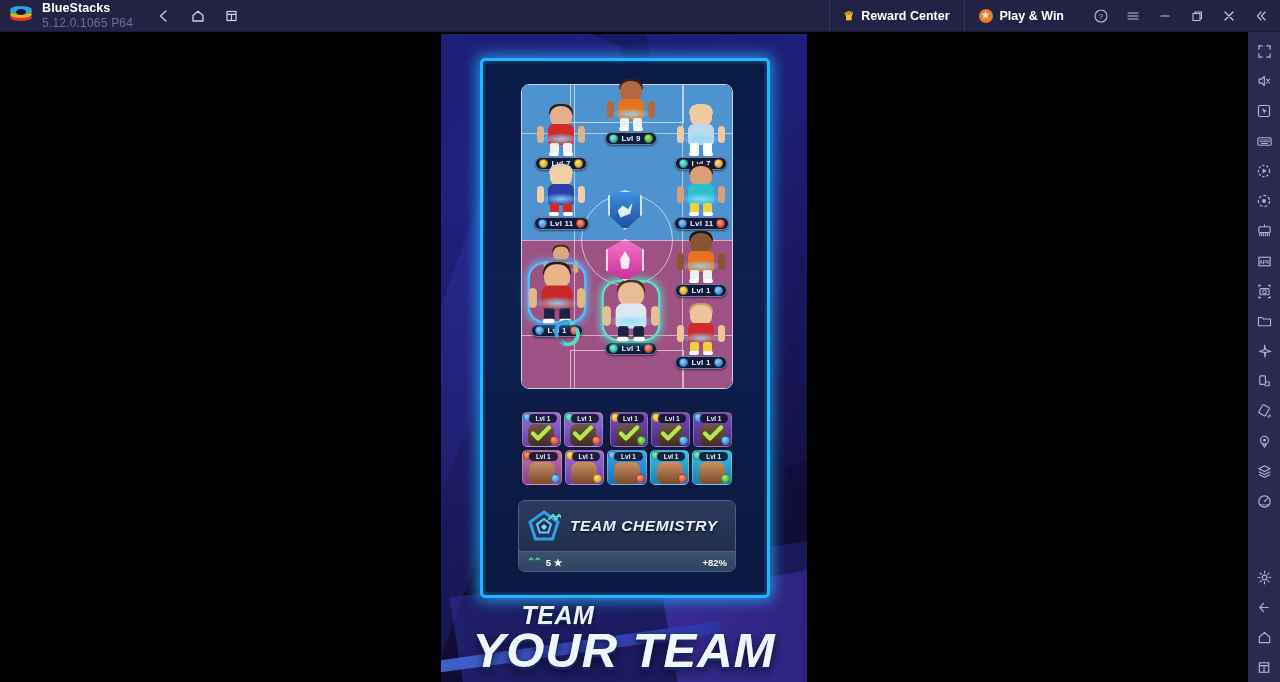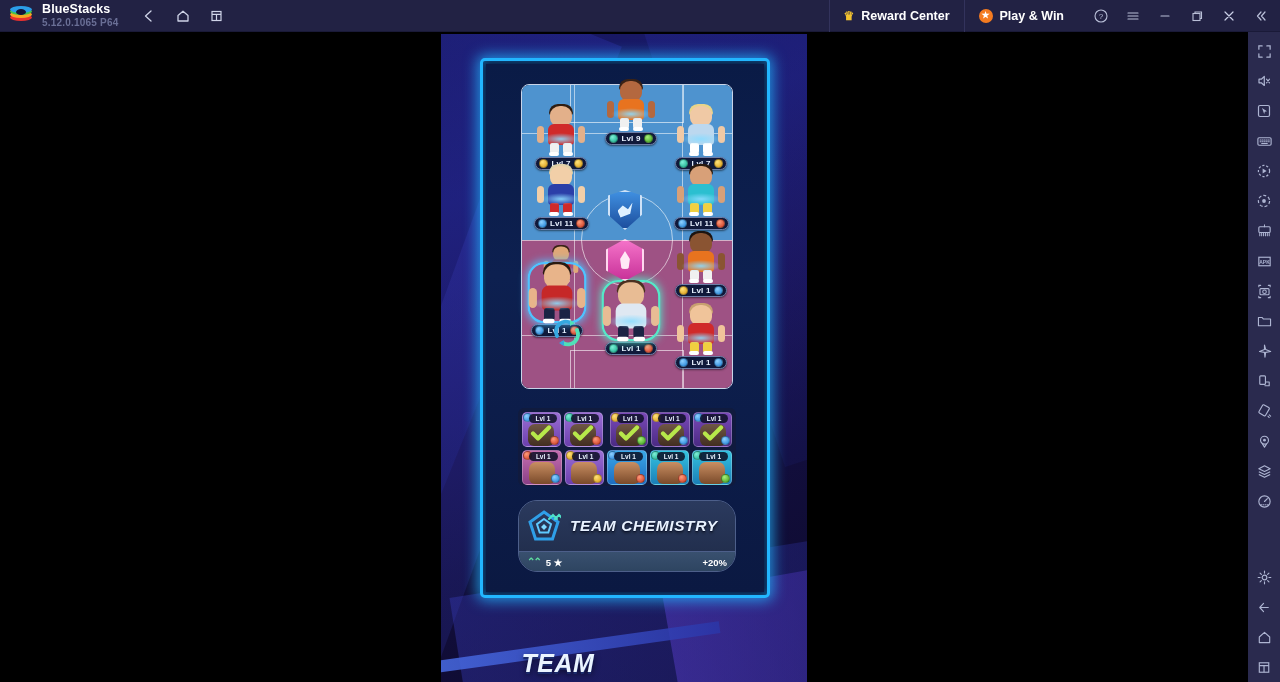--- a/index.html
+++ b/index.html
@@ -18,21 +18,21 @@
   .bs-logo { width:22px; height:22px; margin-left:10px; position:relative; flex:0 0 auto; }
   .bs-logo .layer { position:absolute; left:0; width:22px; height:7px; border-radius:50%; }
   .bs-logo .l1 { top:9px;  background:#e8312f; }
   .bs-logo .l2 { top:6px;  background:#f5a623; }
   .bs-logo .l3 { top:3.5px;background:#43c44c; }
   .bs-logo .l4 { top:1px;  background:#2b9ee8; }
   .bs-logo .core{ top:4px; left:6px; width:10px; height:6px; background:#14143a; border-radius:50%; }
 
   .brand { margin-left:10px; line-height:1; }
   .brand-name { font-size:12.5px; font-weight:bold; color:#ffffff; letter-spacing:.1px; }
-  .brand-ver  { font-size:10px; color:#6a6f96; margin-top:2px; letter-spacing:.2px;font-weight:bold; }
+  .brand-ver  { font-size:12px; color:#6a6f96; margin-top:2px; letter-spacing:.2px; }
 
   .nav-btns { display:flex; align-items:center; margin-left:18px; gap:8px; }
   .nav-btn {
     width:26px; height:26px; display:flex; align-items:center; justify-content:center;
     border-radius:3px; cursor:pointer;
   }
   .nav-btn svg { display:block; }
 
   .tb-spacer { flex:1 1 auto; }
 
@@ -218,21 +218,21 @@
   }
   .check {
     position:absolute; left:50%; margin-left:-11px; top:12px; width:22px; height:16px;
   }
   .check svg { display:block; }
   .card.dim .cface { filter:brightness(.6) saturate(.7); }
 
   
   .chem {
     position:absolute; left:32px; top:436px; width:218px; height:72px;
-    background:#243152; border:1px solid #4d5f8a; border-radius:19px; overflow:hidden;text-align:center;
+    background:#243152; border:1px solid #4d5f8a; border-radius:7px; overflow:hidden;text-align:center;
   }
   .chem-top { display:flex; align-items:center; height:50px; padding-left:8px; gap:9px;
     background:linear-gradient(180deg,#2b3a5e,#222f4e); }
   .chem-logo { width:34px; height:34px; position:relative; flex:0 0 auto; }
   .chem-title { color:#e8f2ff; font-size:15.5px; font-weight:bold; font-style:italic; letter-spacing:.6px;
     text-shadow:0 1px 0 #0b1430, 0 2px 3px rgba(0,0,0,.6); }
   .chem-bot {
     height:21px; background:linear-gradient(180deg,#39506f,#2d4460);
     display:flex; align-items:center; justify-content:space-between; padding:0 8px;
     border-top:1px solid #4d5f8a;
@@ -684,29 +684,30 @@
                   <path d="M26 2 l4 4 -4 4 M26 8 l4 4 -4 4" fill="none" stroke="#4fe0c8" stroke-width="2" stroke-linecap="round" transform="rotate(-90 28 8)"></path>
                 </svg>
               </div>
               <div class="chem-title">TEAM CHEMISTRY</div>
             </div>
             <div class="chem-bot">
               <div class="chem-left">
                 <span class="chev-up">⌃⌃</span>
                 <span class="chem-val">5 ★</span>
               </div>
-              <span class="chem-pct">+20%</span>
+              <span class="chem-pct">+82%</span>
             </div>
           </div>
 
         </div>
       </div>
 
       <div class="headline">
         <div class="hl-build">TEAM</div>
+        <div class="hl-team">YOUR TEAM</div>
       </div>
     </div>
   </div>
 
   <div class="sidebar">
     <div class="sb-item">
       <svg width="15" height="15" viewBox="0 0 16 16">
         <path d="M2 5.5V2h3.5M10.5 2H14v3.5M14 10.5V14h-3.5M5.5 14H2v-3.5" fill="none" stroke="#aeb5d2" stroke-width="1.3" stroke-linecap="round"></path>
       </svg>
     </div>

